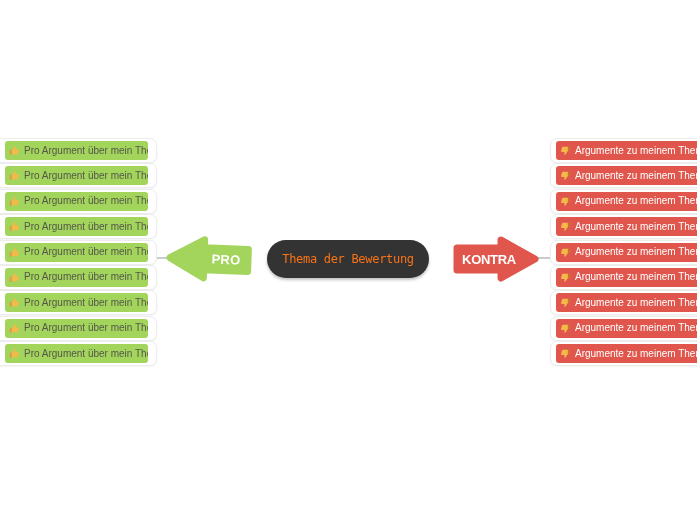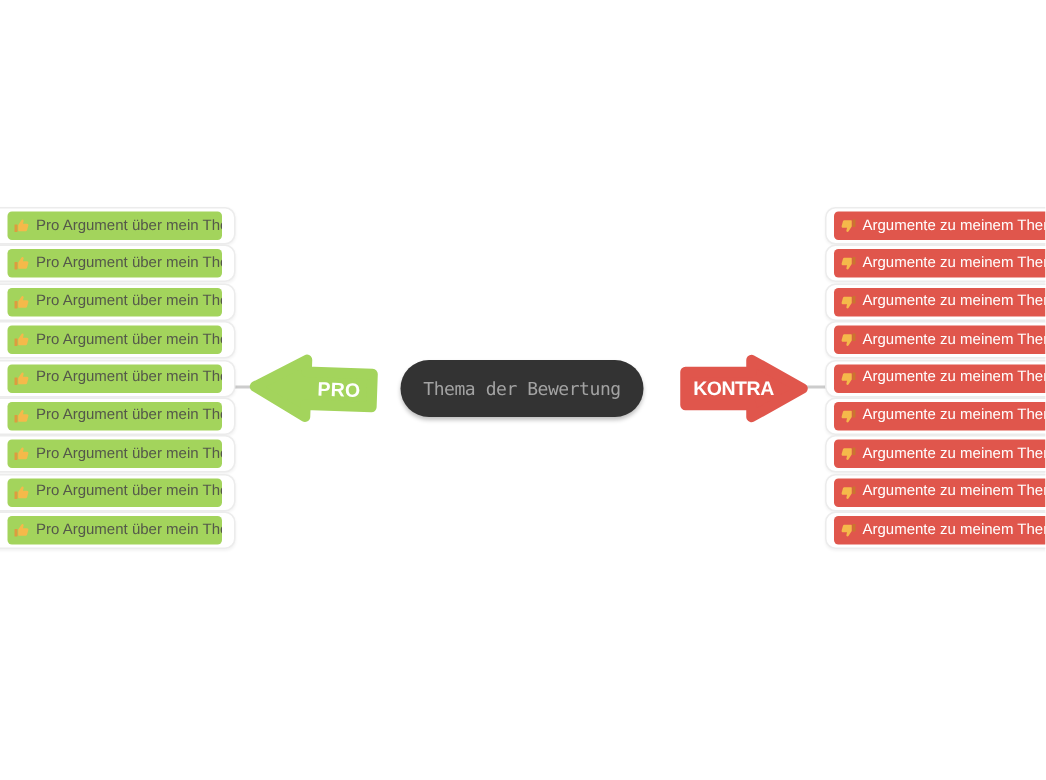--- a/index.html
+++ b/index.html
@@ -103,21 +103,21 @@
     left: 267px;
     top: 240px;
     width: 162px;
     height: 38px;
     background: #333333;
     border-radius: 19px;
     box-shadow: 0 2px 3px rgba(0,0,0,0.25);
     display: flex;
     align-items: center;
     justify-content: center;
-    color: #a3a3a3;
+    color: #f97316;
     font-family: "DejaVu Sans Mono", monospace;
     font-size: 12px;
     letter-spacing: -0.3px;
     z-index: 2;
   }
 </style>
 </head>
 <body>
 
 <div class="canvas">

